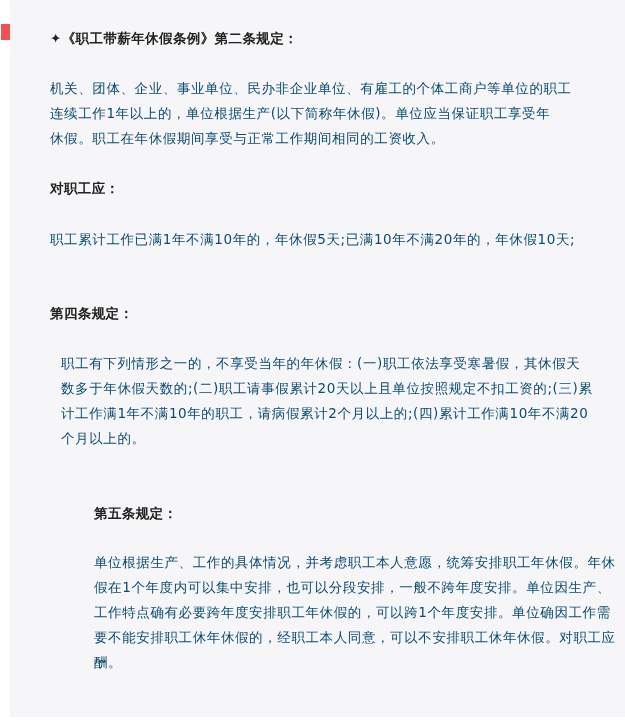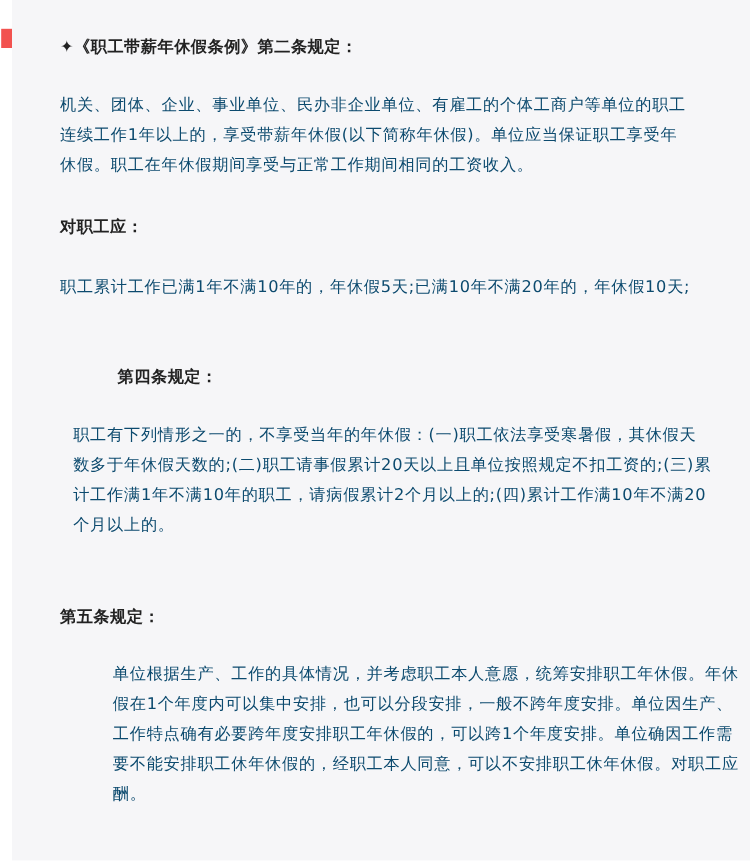--- a/index.html
+++ b/index.html
@@ -62,38 +62,38 @@
 <body>
 
 <div class="marker"></div>
 
 <div class="card">
   <div class="content">
 
     <div class="heading" style="top:30px;">✦《职工带薪年休假条例》第二条规定：</div>
     <div class="para" style="top:76px;">
       <span class="line">机关、团体、企业、事业单位、民办非企业单位、有雇工的个体工商户等单位的职工</span>
-      <span class="line">连续工作1年以上的，享受带薪年休假(以下简称年休假)。单位应当保证职工享受年</span>
+      <span class="line">连续工作1年以上的，单位根据生产(以下简称年休假)。单位应当保证职工享受年</span>
       <span class="line">休假。职工在年休假期间享受与正常工作期间相同的工资收入。</span>
     </div>
 
     <div class="heading" style="top:180px;">对职工应：</div>
     <div class="para" style="top:227px;">
       <span class="line">职工累计工作已满1年不满10年的，年休假5天;已满10年不满20年的，年休假10天;</span>
     </div>
 
-    <div class="heading" style="top:305px;margin-left:48px;">第四条规定：</div>
+    <div class="heading" style="top:305px;">第四条规定：</div>
     <div class="para" style="top:351px;margin-left:11px;">
       <span class="line">职工有下列情形之一的，不享受当年的年休假：(一)职工依法享受寒暑假，其休假天</span>
       <span class="line">数多于年休假天数的;(二)职工请事假累计20天以上且单位按照规定不扣工资的;(三)累</span>
       <span class="line">计工作满1年不满10年的职工，请病假累计2个月以上的;(四)累计工作满10年不满20</span>
       <span class="line">个月以上的。</span>
     </div>
 
-    <div class="heading" style="top:505px;">第五条规定：</div>
+    <div class="heading" style="top:505px;margin-left:44px;">第五条规定：</div>
     <div class="para" style="top:550px;margin-left:44px;">
       <span class="line">单位根据生产、工作的具体情况，并考虑职工本人意愿，统筹安排职工年休假。年休</span>
       <span class="line">假在1个年度内可以集中安排，也可以分段安排，一般不跨年度安排。单位因生产、</span>
       <span class="line">工作特点确有必要跨年度安排职工年休假的，可以跨1个年度安排。单位确因工作需</span>
       <span class="line">要不能安排职工休年休假的，经职工本人同意，可以不安排职工休年休假。对职工应</span>
       <span class="line">酬。</span>
     </div>
 
   </div>
 </div>

